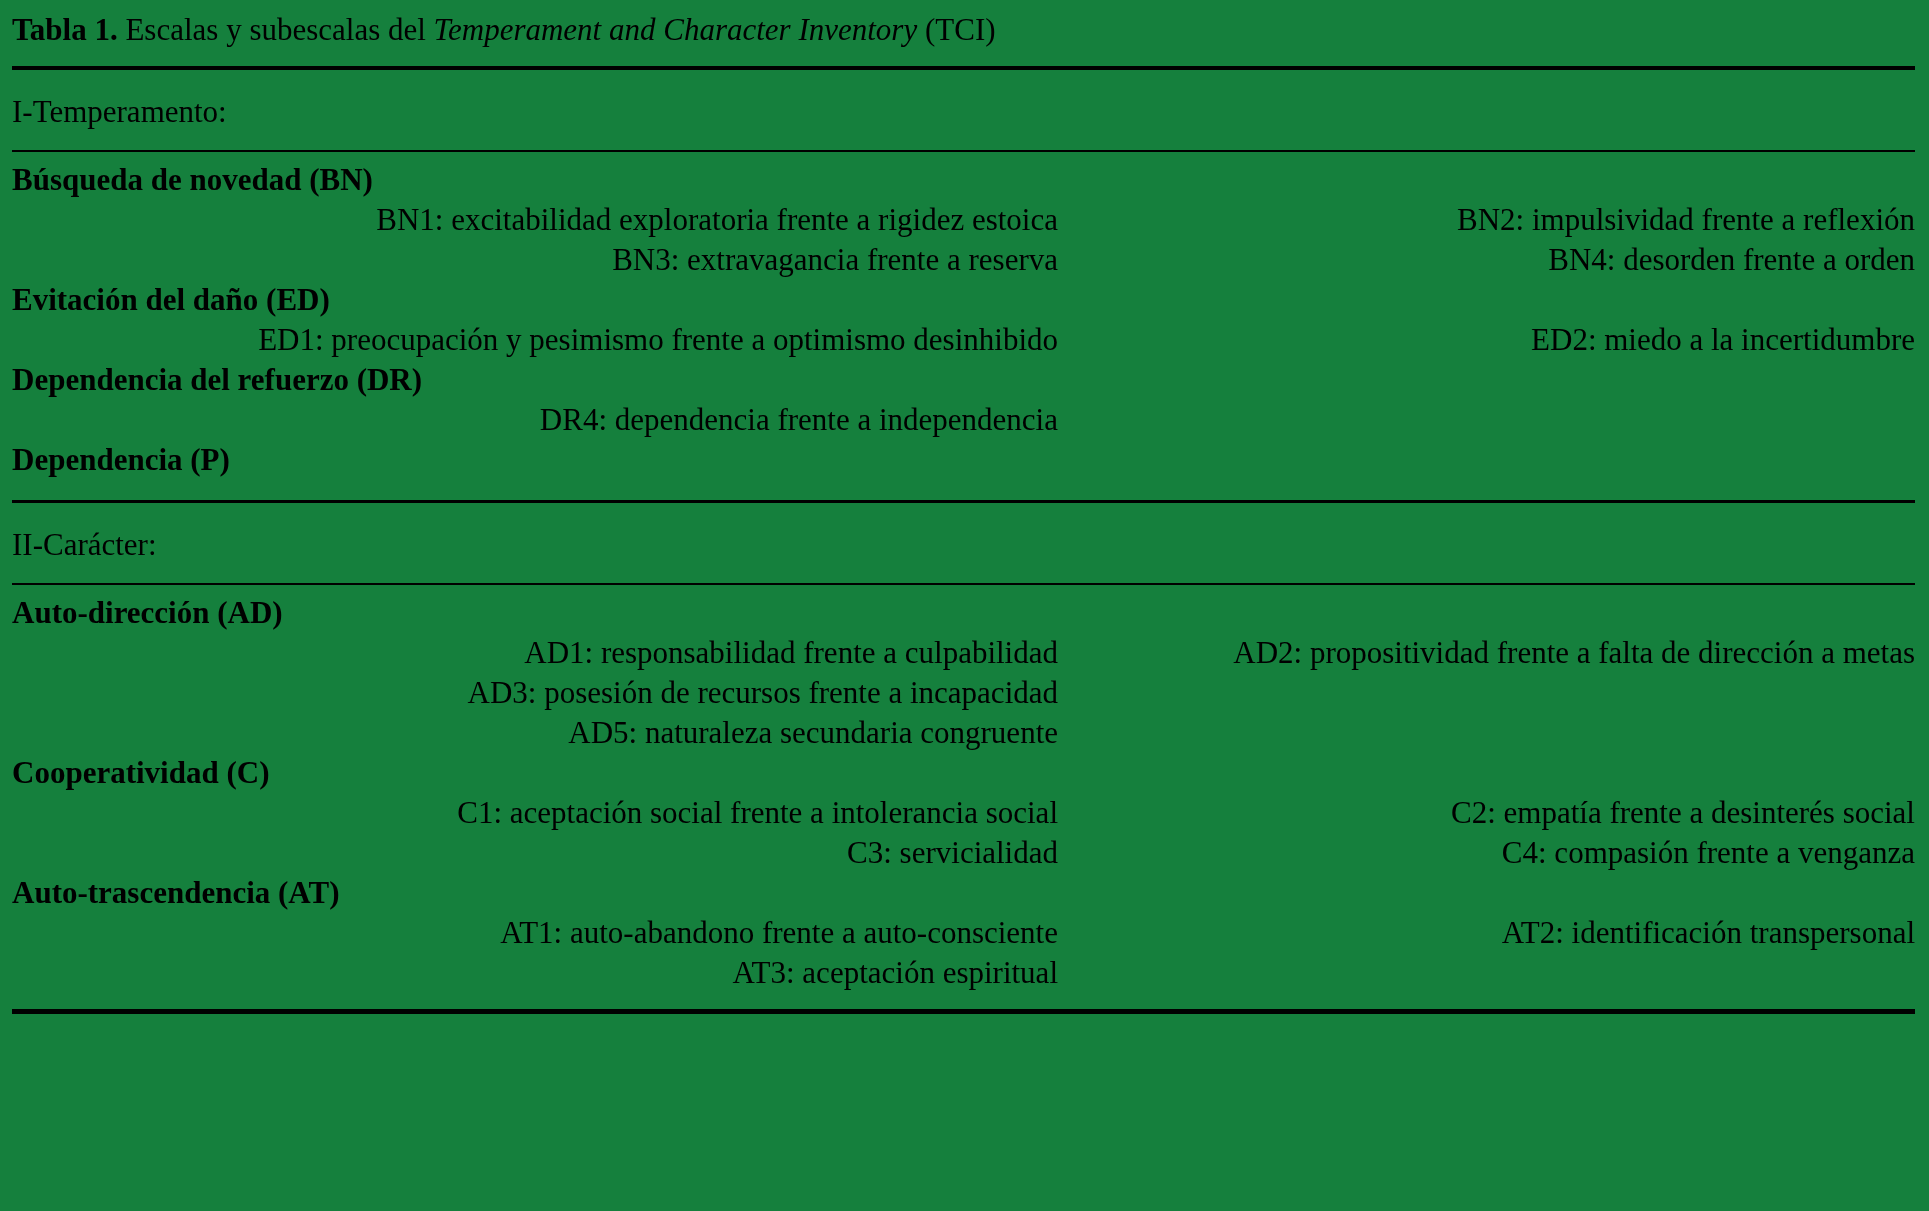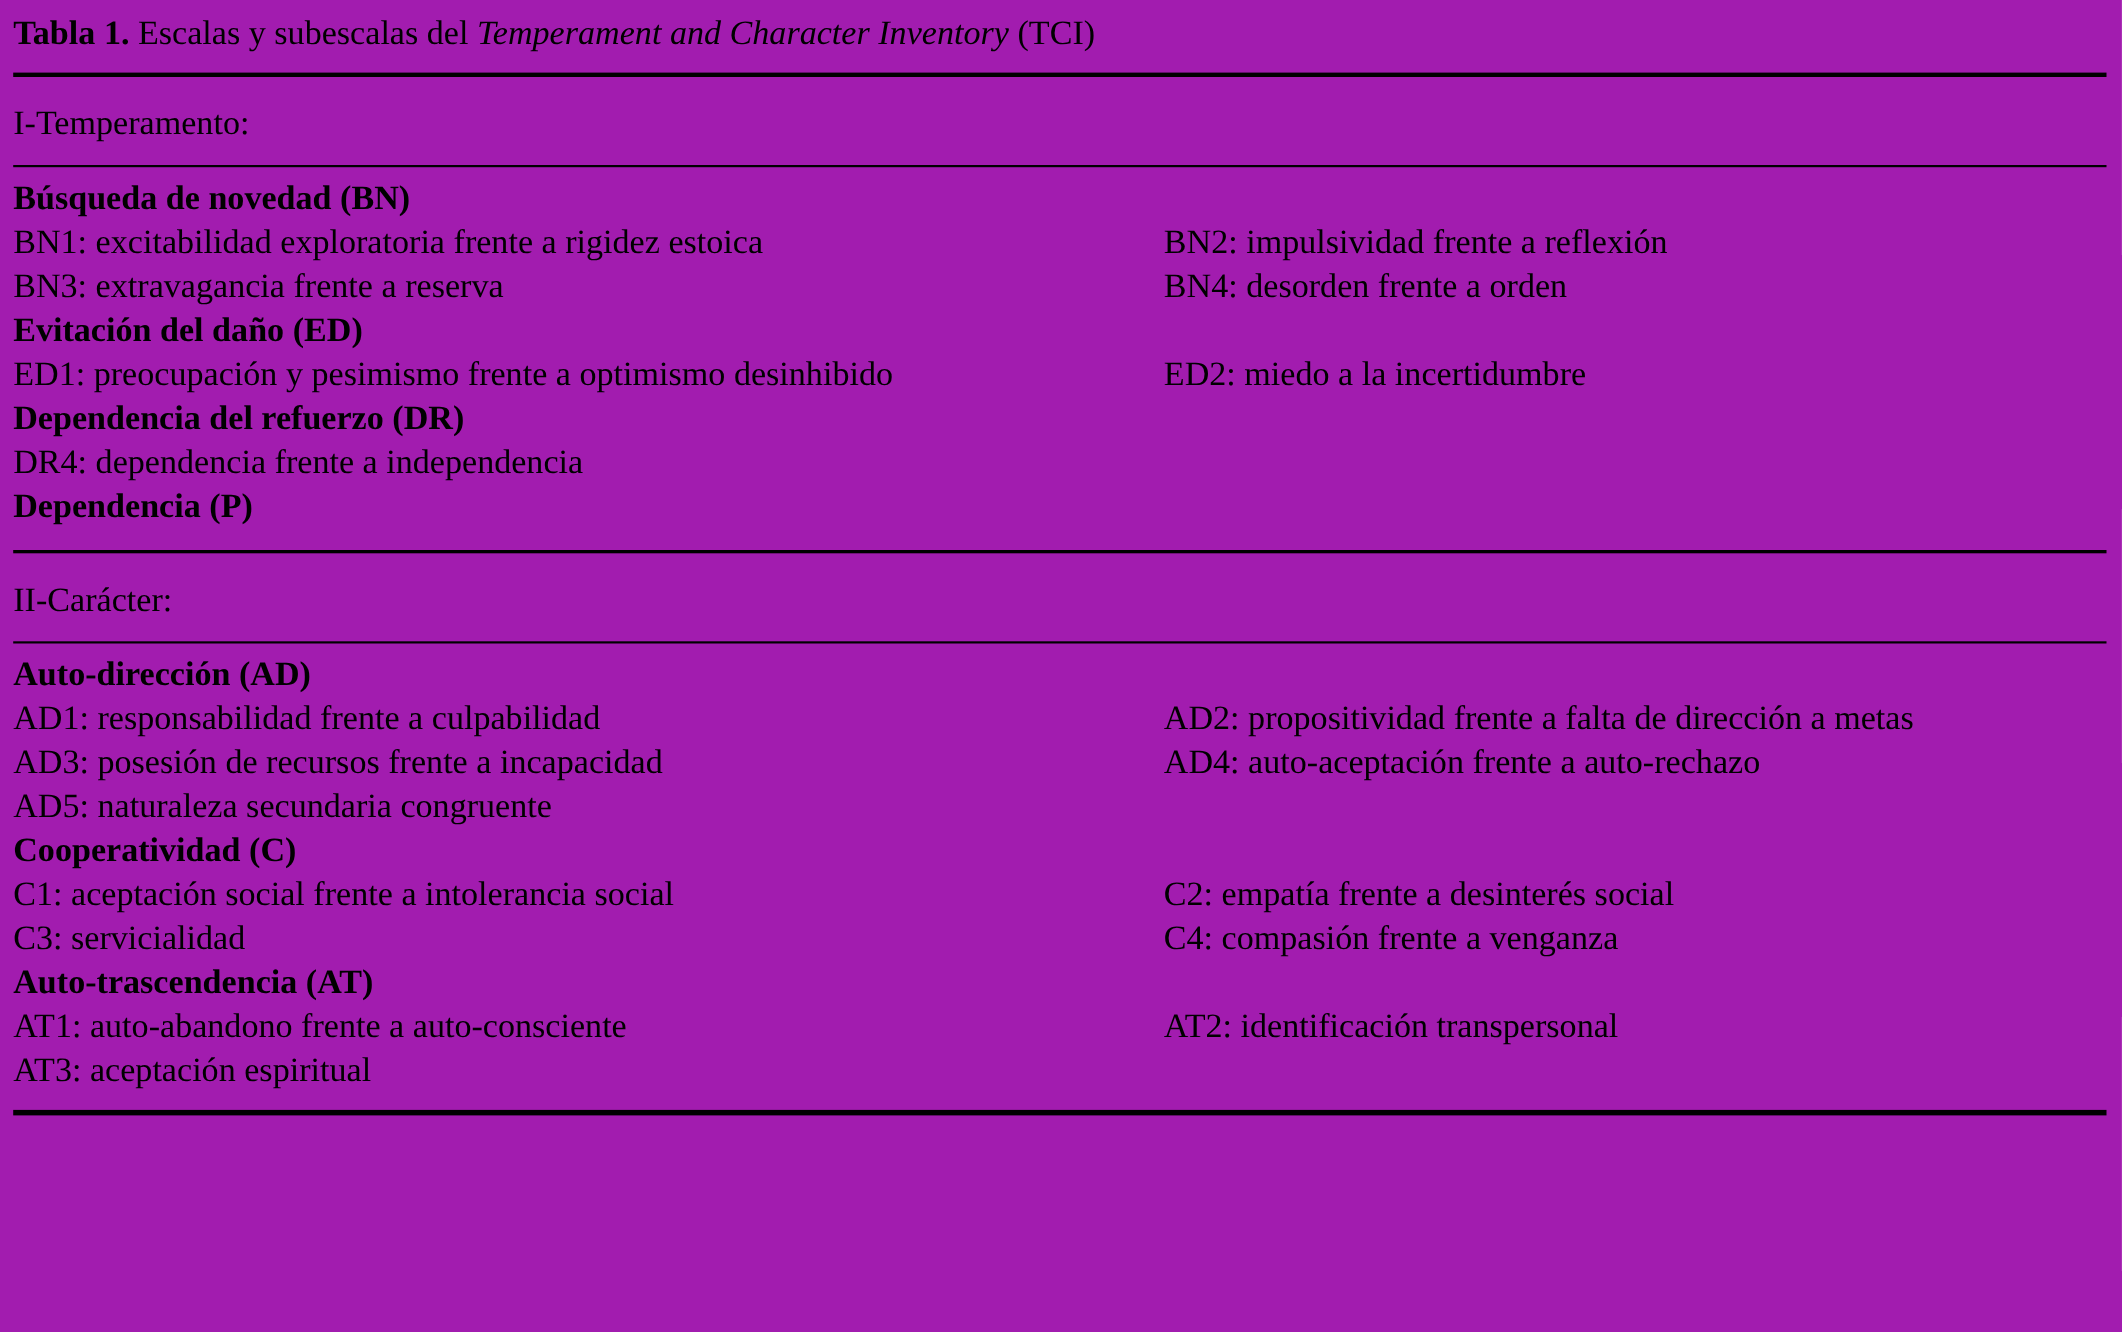--- a/index.html
+++ b/index.html
@@ -1,38 +1,38 @@
 <!DOCTYPE html>
 <html lang="es"><head>
 <meta charset="utf-8">
 <style>
   * { margin: 0; padding: 0; box-sizing: border-box; }
   html, body { background: #ffffff; }
   .page {
     width: 1929px;
     height: 1211px;
-    background: #a21caf;
+    background: #15803d;
     color: #000000;
     font-family: "Liberation Serif", "DejaVu Serif", serif;
     font-size: 31px;
     line-height: 40px;
     padding: 10px 14px 0 12px;
     overflow: hidden;
   }
   .title { margin-bottom: 16px; }
   .b { font-weight: bold; }
   .i { font-style: italic; }
   .rule { background: #000; }
   .rule.top { height: 4px; }
   .rule.mid { height: 3px; margin-top: 20px; }
   .rule.thin { height: 2px; margin-top: 18px; margin-bottom: 8px; }
   .rule.bottom { height: 5px; margin-top: 16px; }
   .section-heading { font-weight: normal; margin-top: 22px; }
   .group-title { font-weight: bold; margin-top: 0; }
-  .row { display: grid; grid-template-columns: 1046px 1fr; }
+  .row { display: grid; grid-template-columns: 1046px 1fr; text-align: right; }
   .cell { white-space: nowrap; }
 </style>
 </head>
 <body>
 
 <div class="page">
   <div class="title">
     <span class="b">Tabla 1.</span><span> Escalas y subescalas del </span><span class="i">Temperament and Character Inventory</span><span> (TCI)</span>
   </div>
   <div class="rule top"></div>
@@ -62,21 +62,20 @@
       <div class="rule mid"></div>
       <div class="section-heading">II-Carácter:</div>
       <div class="rule thin"></div>
       <div class="group-title">Auto-dirección (AD)</div>
       <div class="row">
         <div class="cell left">AD1: responsabilidad frente a culpabilidad</div>
         <div class="cell right">AD2: propositividad frente a falta de dirección a metas</div>
       </div>
       <div class="row">
         <div class="cell left">AD3: posesión de recursos frente a incapacidad</div>
-        <div class="cell right">AD4: auto-aceptación frente a auto-rechazo</div>
       </div>
       <div class="row">
         <div class="cell left">AD5: naturaleza secundaria congruente</div>
         <div class="cell right"></div>
       </div>
       <div class="group-title">Cooperatividad (C)</div>
       <div class="row">
         <div class="cell left">C1: aceptación social frente a intolerancia social</div>
         <div class="cell right">C2: empatía frente a desinterés social</div>
       </div>

